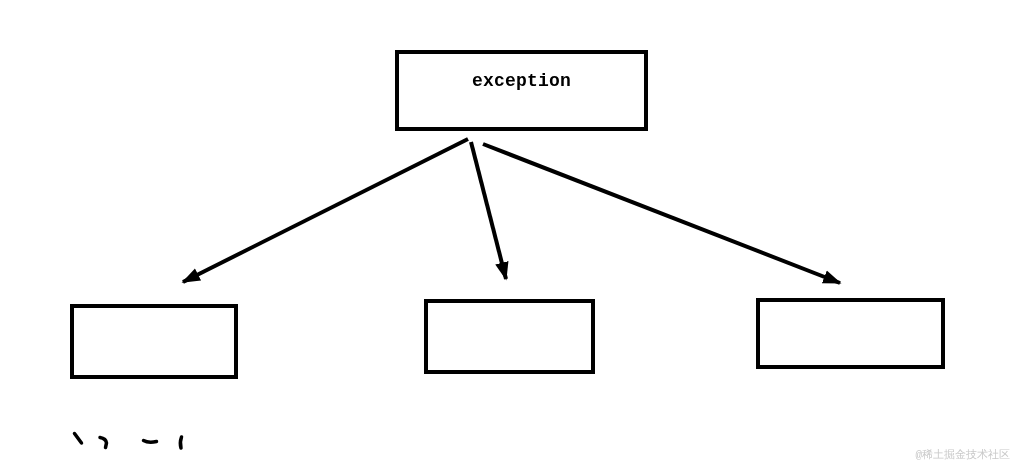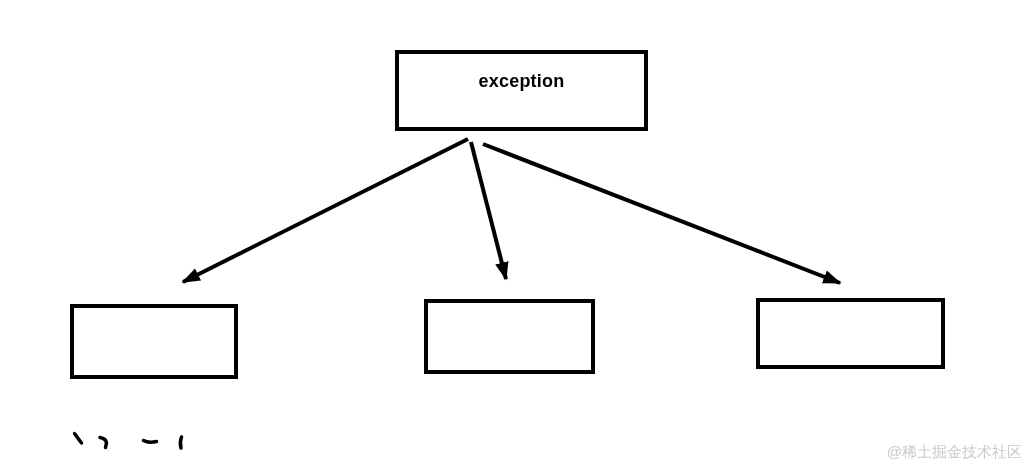--- a/index.html
+++ b/index.html
@@ -8,21 +8,21 @@
     --bg-color: #ffffff;
   }
   * { margin: 0; padding: 0; box-sizing: border-box; }
   html, body { background: var(--bg-color); }
   .canvas {
     position: relative;
     width: 1024px;
     height: 473px;
     background: var(--bg-color);
     overflow: hidden;
-    font-family: Liberation Sans, sans-serif;
+    font-family: Liberation Mono, monospace;
   }
   .node {
     position: absolute;
     border: 4px solid var(--line-color);
     background: var(--bg-color);
     display: flex;
     justify-content: center;
   }
   .node-root {
     left: 395px;
@@ -50,23 +50,23 @@
   }
   .arrow-layer {
     position: absolute;
     left: 0; top: 0;
     width: 1024px;
     height: 473px;
     pointer-events: none;
   }
   .watermark {
     position: absolute;
-    right: 2px;
+    right: 14px;
     bottom: 11px;
-    font-size: 15px;
+    font-size: 11px;
     color: var(--watermark-color);
     white-space: nowrap;
   }
 </style>
 </head>
 <body>
 
 <div class="canvas">
 
   <div class="node node-root">

